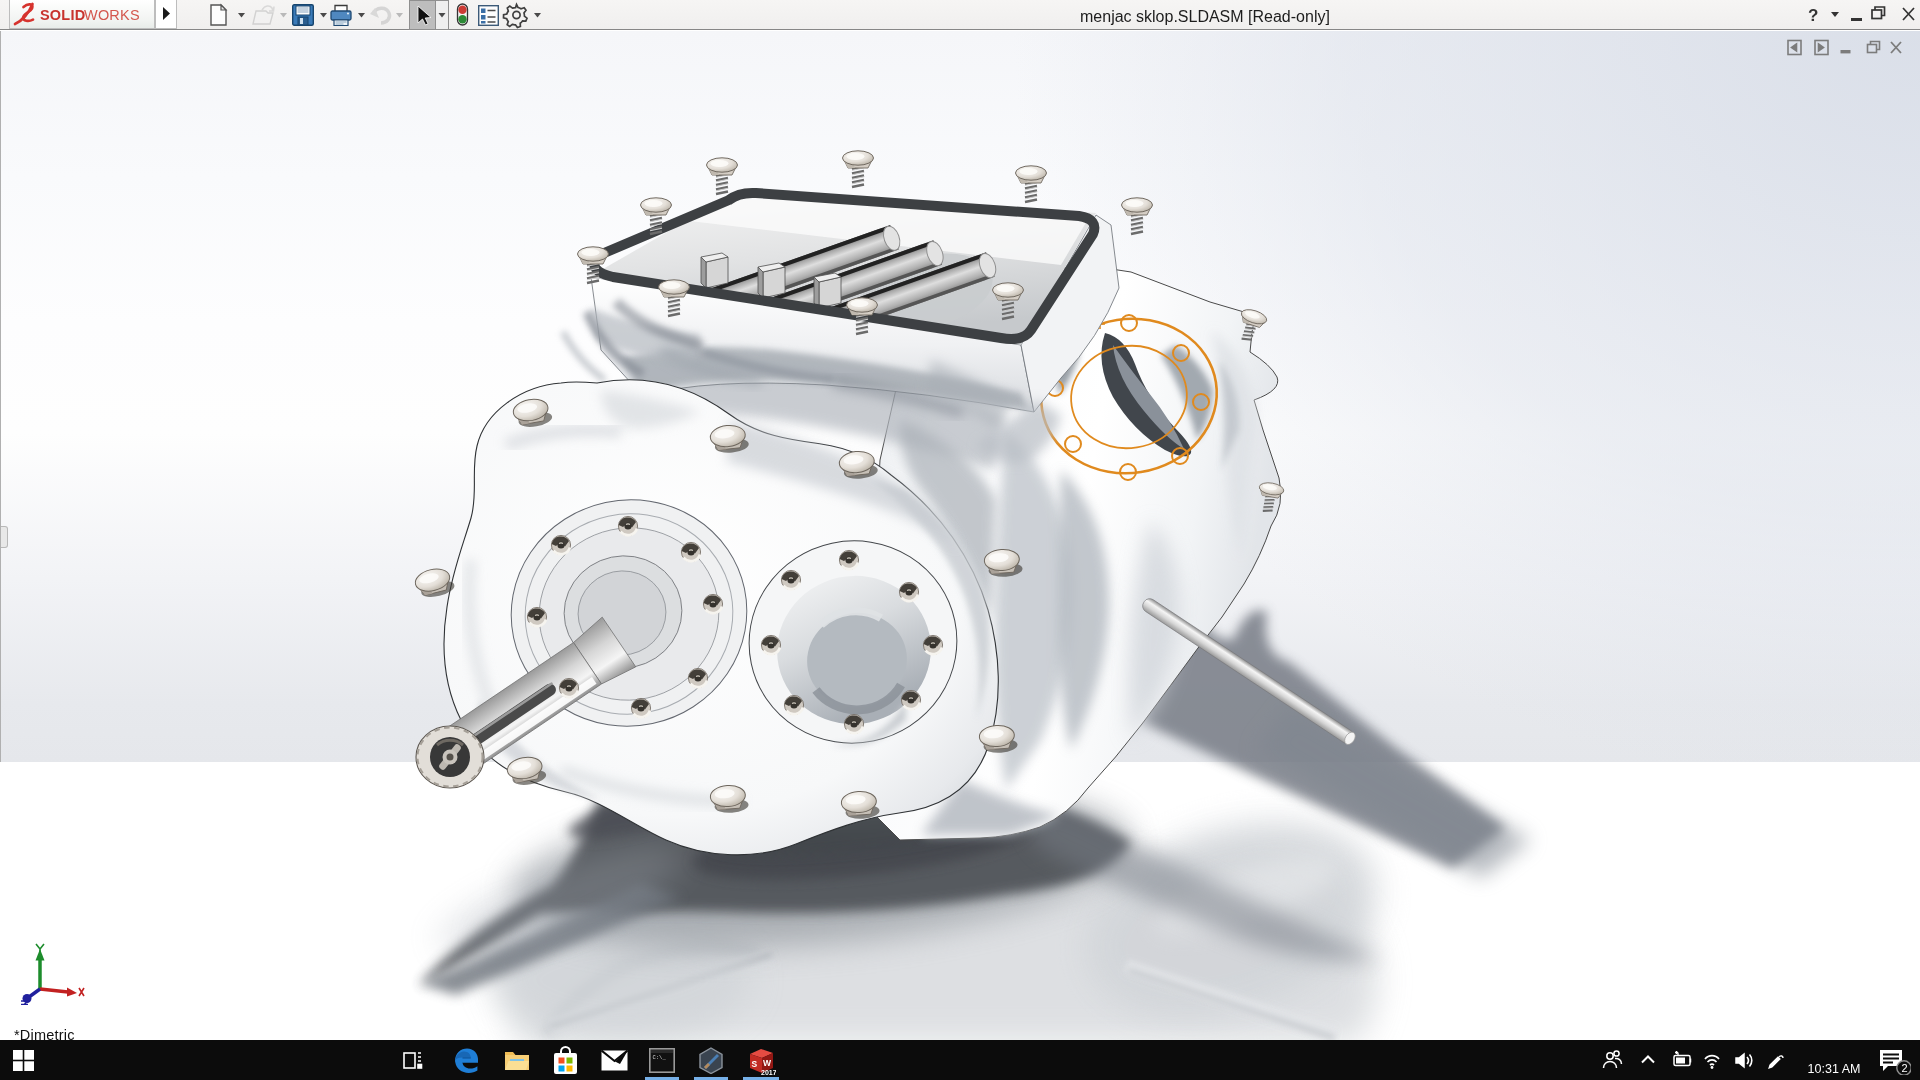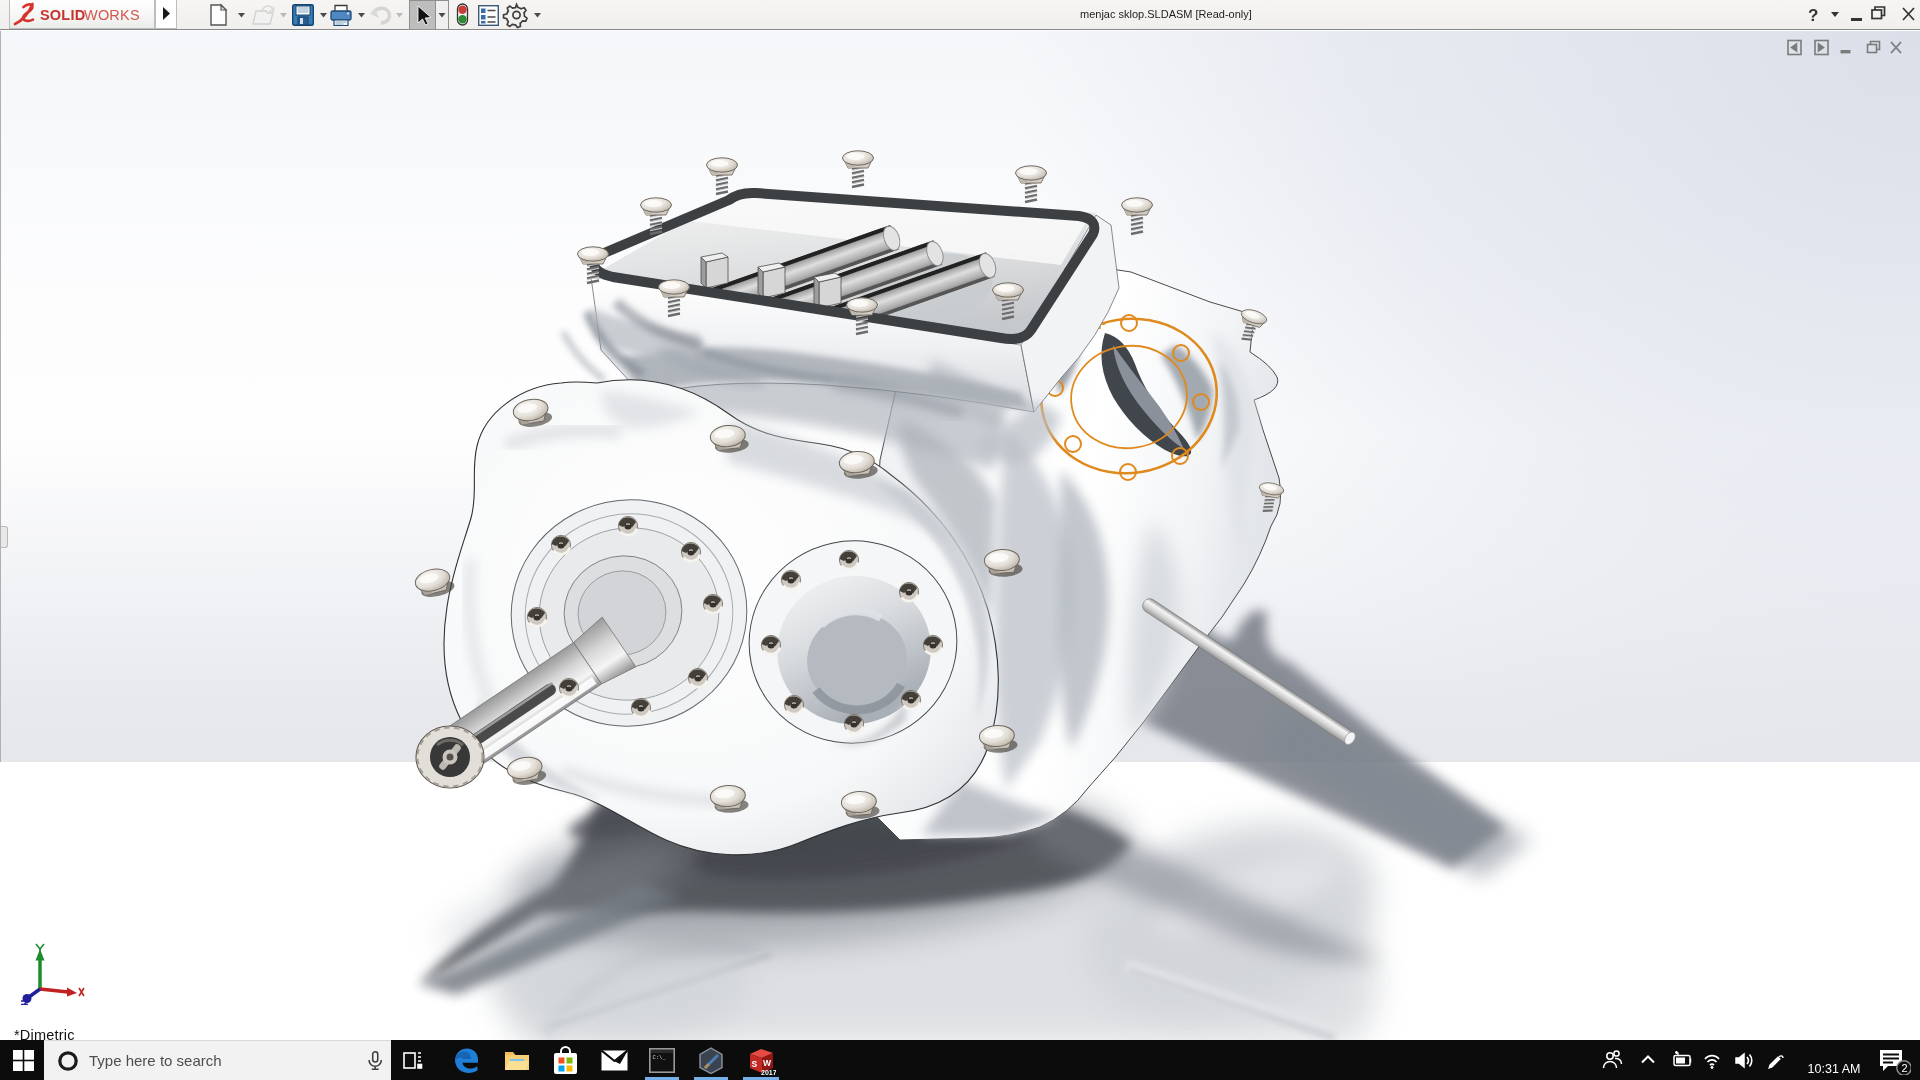--- a/index.html
+++ b/index.html
@@ -5,21 +5,21 @@
   * { margin:0; padding:0; box-sizing:border-box; }
   html,body { width:1920px; height:1080px; overflow:hidden; font-family:"Liberation Sans", sans-serif; }
   #root { position:relative; width:1920px; height:1080px; background:#fff; }
   
   #titlebar { position:absolute; left:0; top:0; width:1920px; height:30px;
     background:linear-gradient(180deg,#f6f5f4 0%,#f0efee 100%); border-bottom:1px solid #868686; }
   #logobox { position:absolute; left:9px; top:0px; width:146px; height:29px;
     background:linear-gradient(180deg,#ffffff 0%,#f2f4f2 70%,#e8ece9 100%); border:1px solid #bdbdbd; border-top:none;text-align:right; }
   #flyout { position:absolute; left:155px; top:0px; width:22px; height:29px; background:#fff; border:1px solid #bdbdbd; border-top:none; }
   .abs { position:absolute; }
-  #swtitle { position:absolute; left:1080px; top:8px; font-size:11px; color:#1d1d1d; }
+  #swtitle { position:absolute; left:1080px; top:8px; font-size:16px; color:#1d1d1d; }
   
   #viewport { position:absolute; left:0; top:31px; width:1920px; height:731px; border-left:1px solid #b0b0b0;
     background:
       radial-gradient(1250px 1050px at 1912px 10px, rgba(217,222,232,0.95) 0%, rgba(217,222,232,0.5) 45%, rgba(217,222,232,0) 72%),
       linear-gradient(180deg,#f5f6f9 0%,#f9fafc 20%,#fdfdfe 40%,#fefefe 55%,#f2f3f6 75%,#e7e9ed 92%,#e5e7eb 100%); }
   #dimetric { position:absolute; left:13px; top:996px; font-size:14.5px; color:#111; letter-spacing:0.2px; }
   
   #taskbar { position:absolute; left:0; top:1040px; width:1920px; height:40px; background:#0c0c0c; }
   #searchbox { position:absolute; left:44px; top:0px; width:347px; height:40px; background:#f2f2f2; border-top:1px solid #d9d9d9; }
   #searchtext { position:absolute; left:45px; top:11px; font-size:15px; color:#4e4e4e; }
@@ -445,32 +445,20 @@
   </div>
 
   <div id="taskbar">
 
     <svg class="abs" style="left:13px;top:10px;" width="21" height="21" viewBox="0 0 21 21">
       <rect x="0" y="0" width="9.7" height="9.7" fill="#fff"></rect>
       <rect x="11.3" y="0" width="9.7" height="9.7" fill="#fff"></rect>
       <rect x="0" y="11.3" width="9.7" height="9.7" fill="#fff"></rect>
       <rect x="11.3" y="11.3" width="9.7" height="9.7" fill="#fff"></rect>
     </svg>
-    <div id="searchbox">
-      <svg class="abs" style="left:13px;top:9px;" width="22" height="22" viewBox="0 0 22 22">
-        <circle cx="11" cy="11" r="8.2" fill="none" stroke="#1b1b1b" stroke-width="3.2"></circle>
-      </svg>
-      <div id="searchtext">Type here to search</div>
-      <svg class="abs" style="left:320px;top:9px;" width="22" height="22" viewBox="0 0 24 24">
-        <g fill="none" stroke="#3f3f3f" stroke-width="1.7">
-          <rect x="9.5" y="2" width="5.5" height="11" rx="2.7"></rect>
-          <path d="M5.5 11 a6.7 6.7 0 0 0 13.4 0 M12.2 17.7 V21 M8.5 21 h7.5"></path>
-        </g>
-      </svg>
-    </div>
 
     <svg class="abs" style="left:403px;top:9px;" width="23" height="23" viewBox="0 0 23 23">
       <g fill="none" stroke="#fff" stroke-width="1.6">
         <rect x="1" y="4" width="11" height="15"></rect>
         <path d="M15 4 h3 M15 8 h3 M15 12 h3"></path>
         <rect x="15" y="15.5" width="3.5" height="3.5" fill="#fff"></rect>
       </g>
     </svg>
 
     <svg class="abs" style="left:453px;top:7px;" width="27" height="27" viewBox="0 0 27 27">

